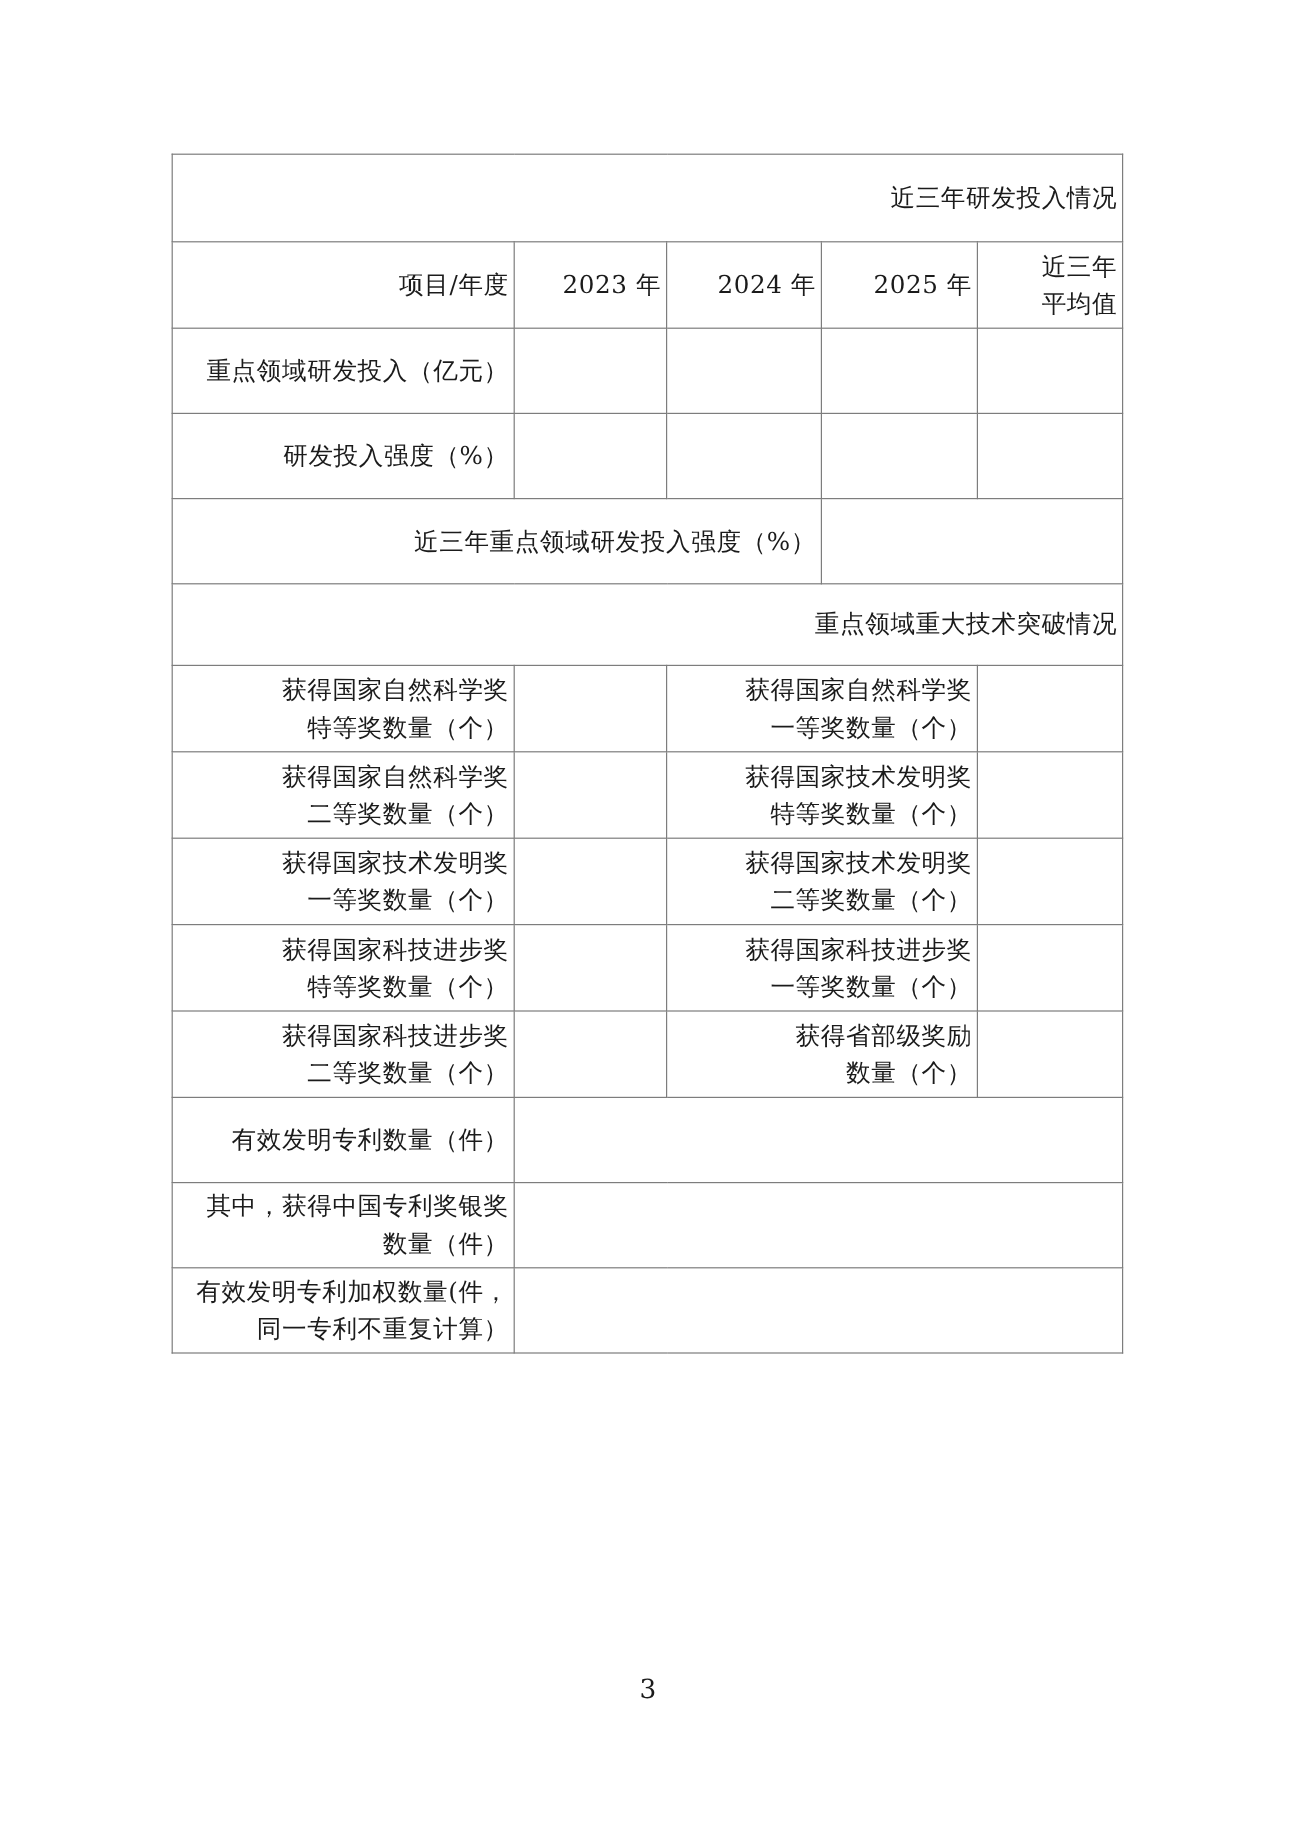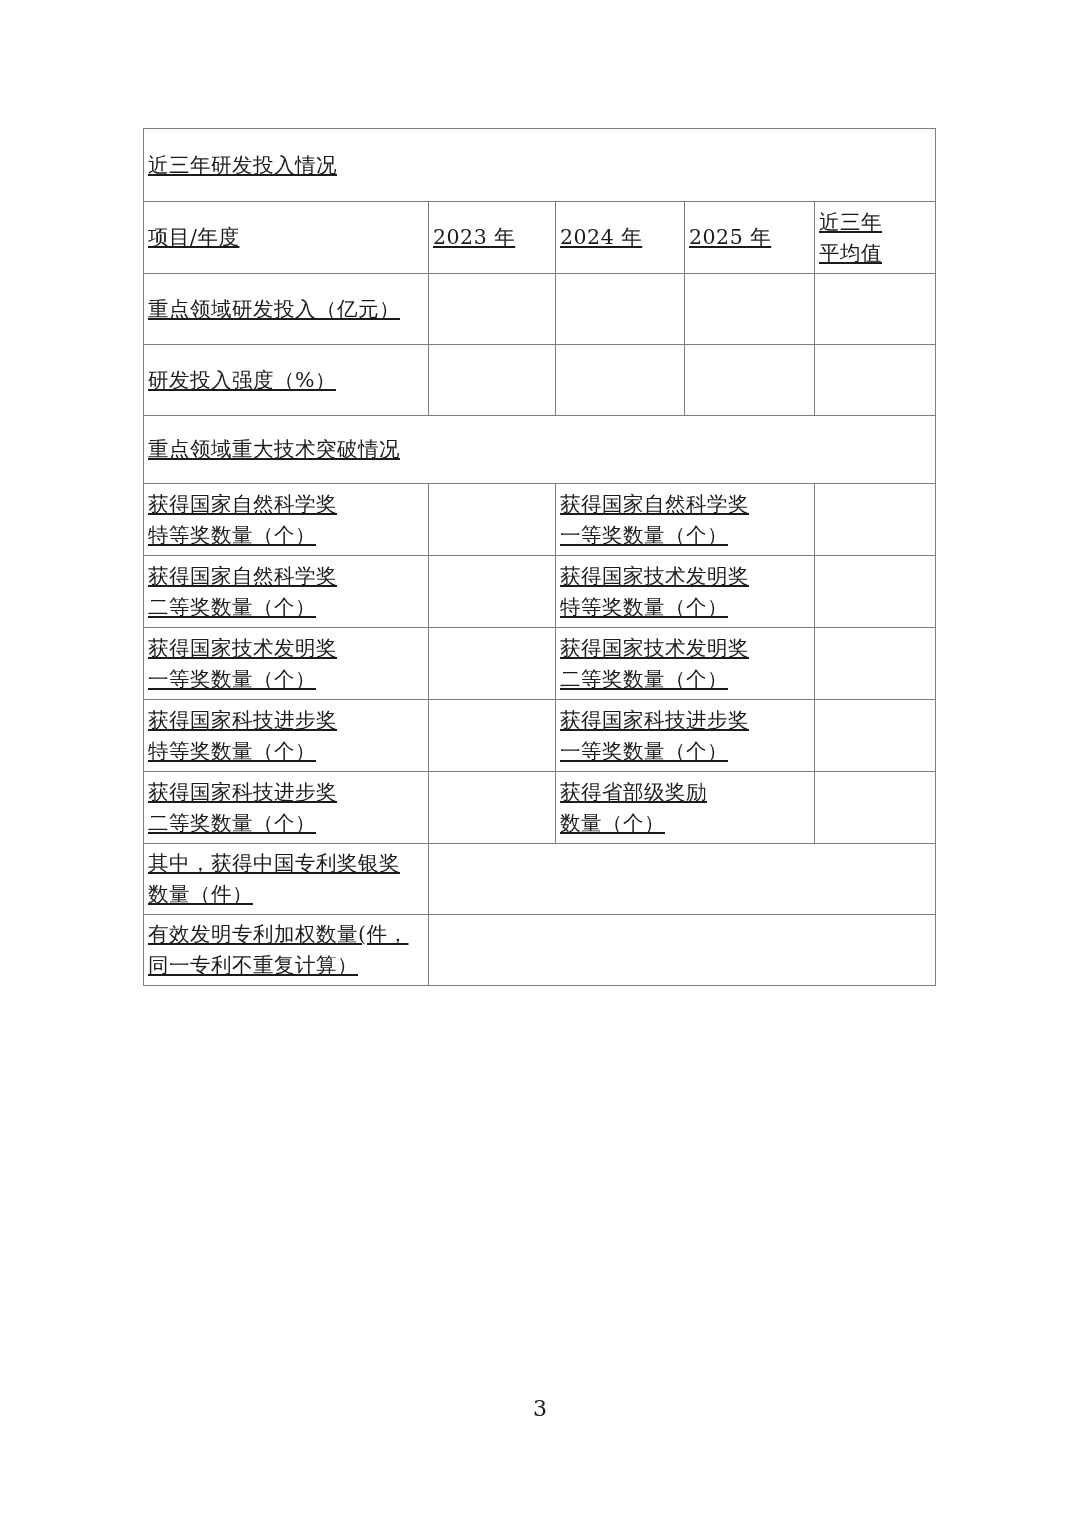--- a/index.html
+++ b/index.html
@@ -28,27 +28,26 @@
     left: 143px;
     top: 128px;
     width: 792px;
     border-collapse: collapse;
     table-layout: fixed;
   }
 
   table.form td {
     border: 1px solid #7d7d7d;
     padding: 2px 4px;
-    text-align: left;
+    text-align: right;
     vertical-align: middle;
     font-size: 20.5px;
     line-height: 1.5;
     letter-spacing: 0.5px;
     font-weight: 400;
-    text-decoration: underline;
   }
 
   
   .r-title      { height: 73px; }
   .r-head       { height: 72px; }
   .r-data       { height: 71px; }
   .r-span       { height: 71px; }
   .r-sect       { height: 68px; }
   .r-award      { height: 72px; }
   .r-weight     { height: 70px; }
@@ -116,20 +115,24 @@
       </tr>
 
       <tr class="r-data">
         <td class="lbl-left">研发投入强度（%）</td>
         <td class="blank"></td>
         <td class="blank"></td>
         <td class="blank"></td>
         <td class="blank"></td>
       </tr>
 
+      <tr class="r-span">
+        <td class="cell-section" colspan="3">近三年重点领域研发投入强度（%）</td>
+        <td class="blank" colspan="2"></td>
+      </tr>
 
       <tr class="r-sect">
         <td class="cell-section" colspan="5">重点领域重大技术突破情况</td>
       </tr>
 
       <tr class="r-award">
         <td class="two-line">获得国家自然科学奖
 特等奖数量（个）</td>
         <td class="blank"></td>
         <td class="two-line" colspan="2">获得国家自然科学奖
@@ -168,20 +171,24 @@
         <td class="two-line">获得国家科技进步奖
 二等奖数量（个）</td>
         <td class="blank"></td>
         <td class="two-line" colspan="2">获得省部级奖励
 数量（个）</td>
         <td class="blank"></td>
       </tr>
 
 
 
+      <tr class="r-ip">
+        <td class="lbl-left">有效发明专利数量（件）</td>
+        <td class="blank" colspan="4"></td>
+      </tr>
 
 
       <tr class="r-ip">
         <td class="two-line">其中，获得中国专利奖银奖
 数量（件）</td>
         <td class="blank" colspan="4"></td>
       </tr>
 
       <tr class="r-ip">
         <td class="two-line">有效发明专利加权数量(件，

